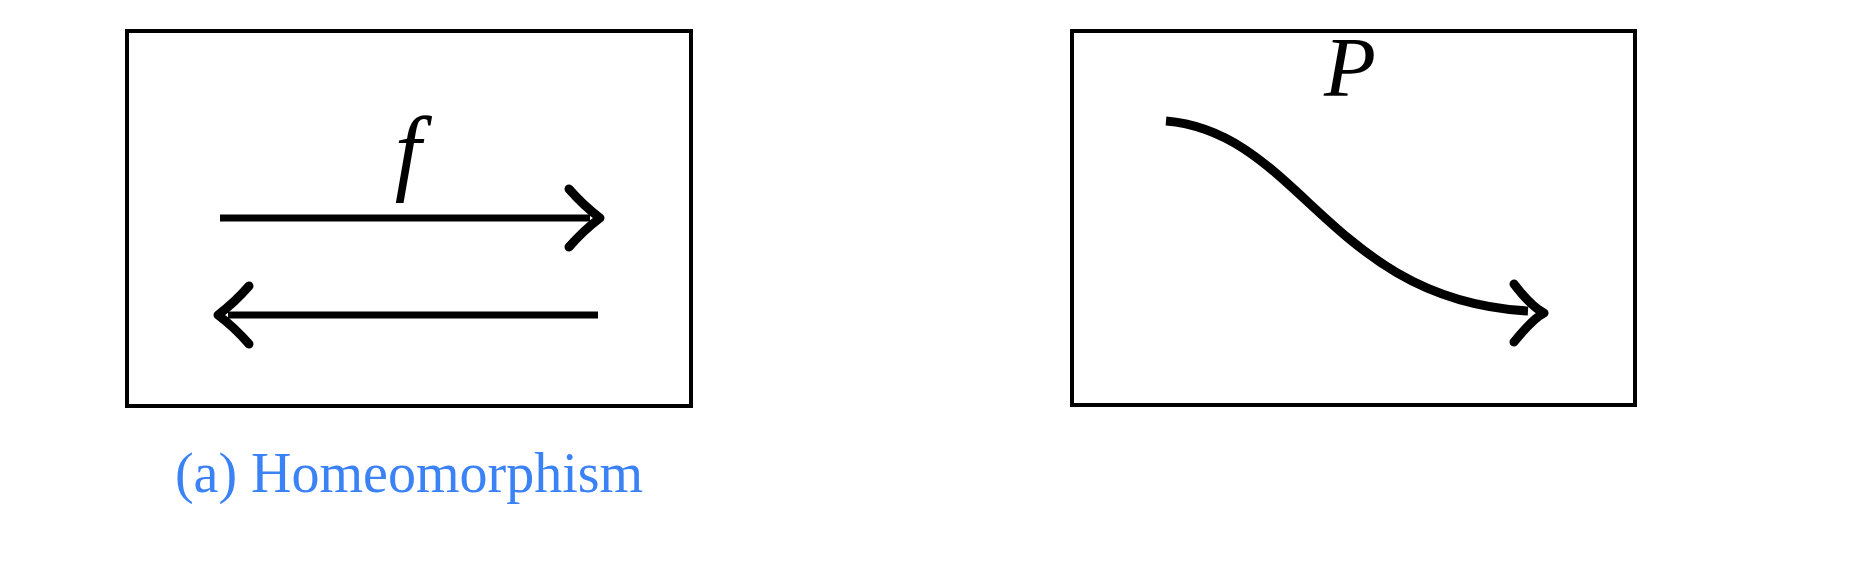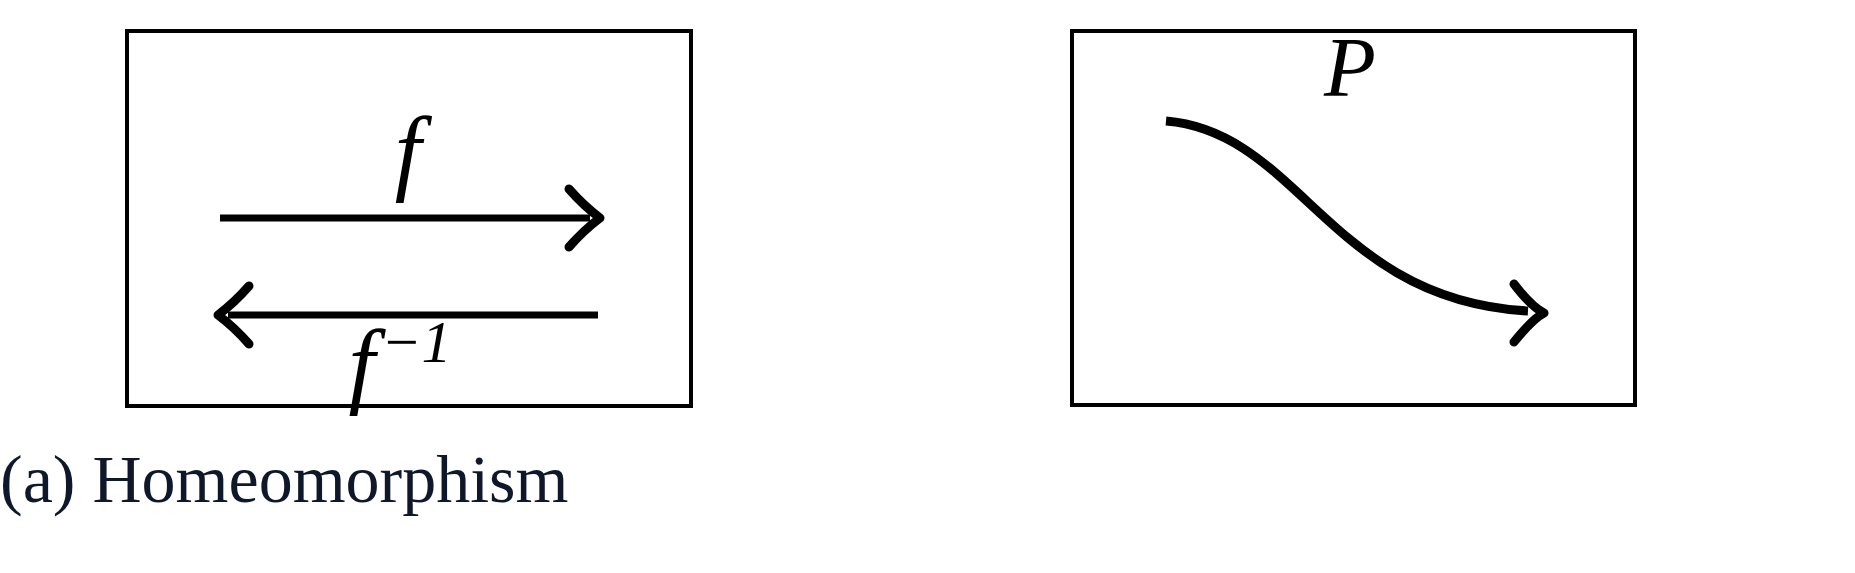--- a/index.html
+++ b/index.html
@@ -48,24 +48,25 @@
     font-style: italic;
     vertical-align: 34px;
     line-height: 0;
     margin-left: 6px;
   }
   #label-p        { left: 1350px; top: 25px;  font-size: 85px; }
 
   .caption {
     position: absolute;
     top: 445px;
-    font-size: 68px;
+    font-size: 56px;
     line-height: 1;
+    text-align: center;
     white-space: nowrap;
-    color: #0f172a;
+    color: #3b82f6;
   }
   #caption-a { left: 0px;   width: 818px; }
   #caption-b { left: 860px; width: 995px; }
 </style>
 </head>
 <body>
 
 <div id="canvas">
 
   <div id="frame-a" class="frame"></div>
@@ -84,20 +85,19 @@
     </g>
 
     <g>
       <path class="ink-stroke" stroke-width="9" stroke-linecap="butt" d="M 1166 121 C 1300 132 1330 300 1528 311"></path>
       <path class="ink-stroke" stroke-width="9" stroke-linecap="round" stroke-linejoin="round" d="M 1514 284 C 1527 301 1536 309 1544 313 C 1536 317 1527 326 1514 342"></path>
     </g>
   </svg>
 
   <span id="label-f" class="math-label">f</span>
 
-  <span id="label-f-inv" class="math-label"><span>f</span><sup>−1</sup></span>
 
   <span id="label-p" class="math-label">P</span>
 
   <div id="caption-a" class="caption">(a) Homeomorphism</div>
 
 
 </div>
 
 </body></html>

